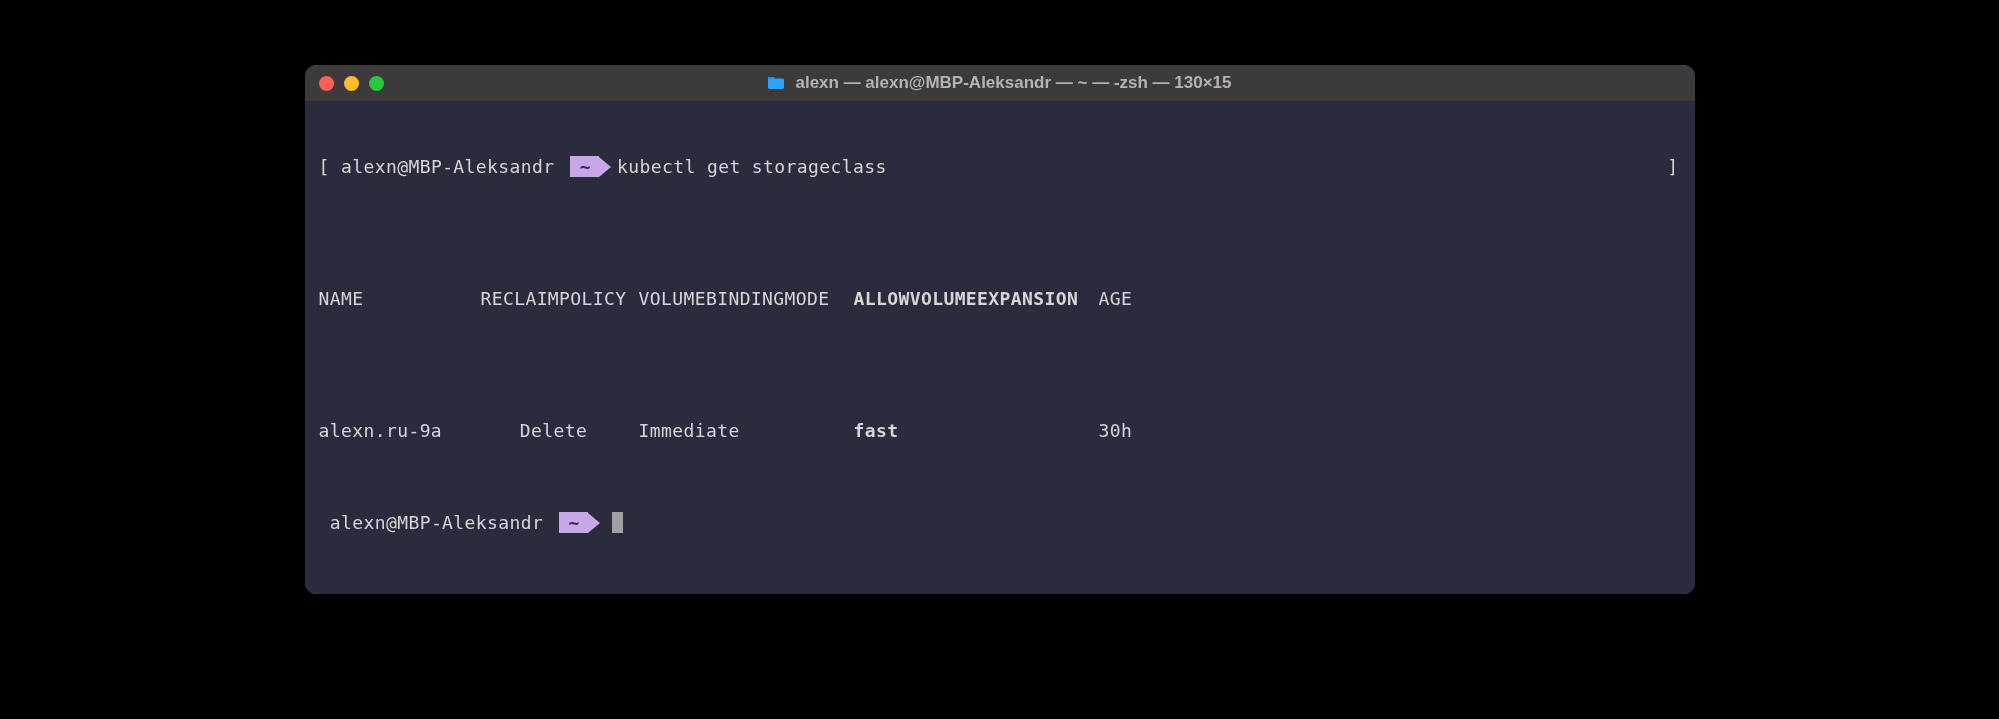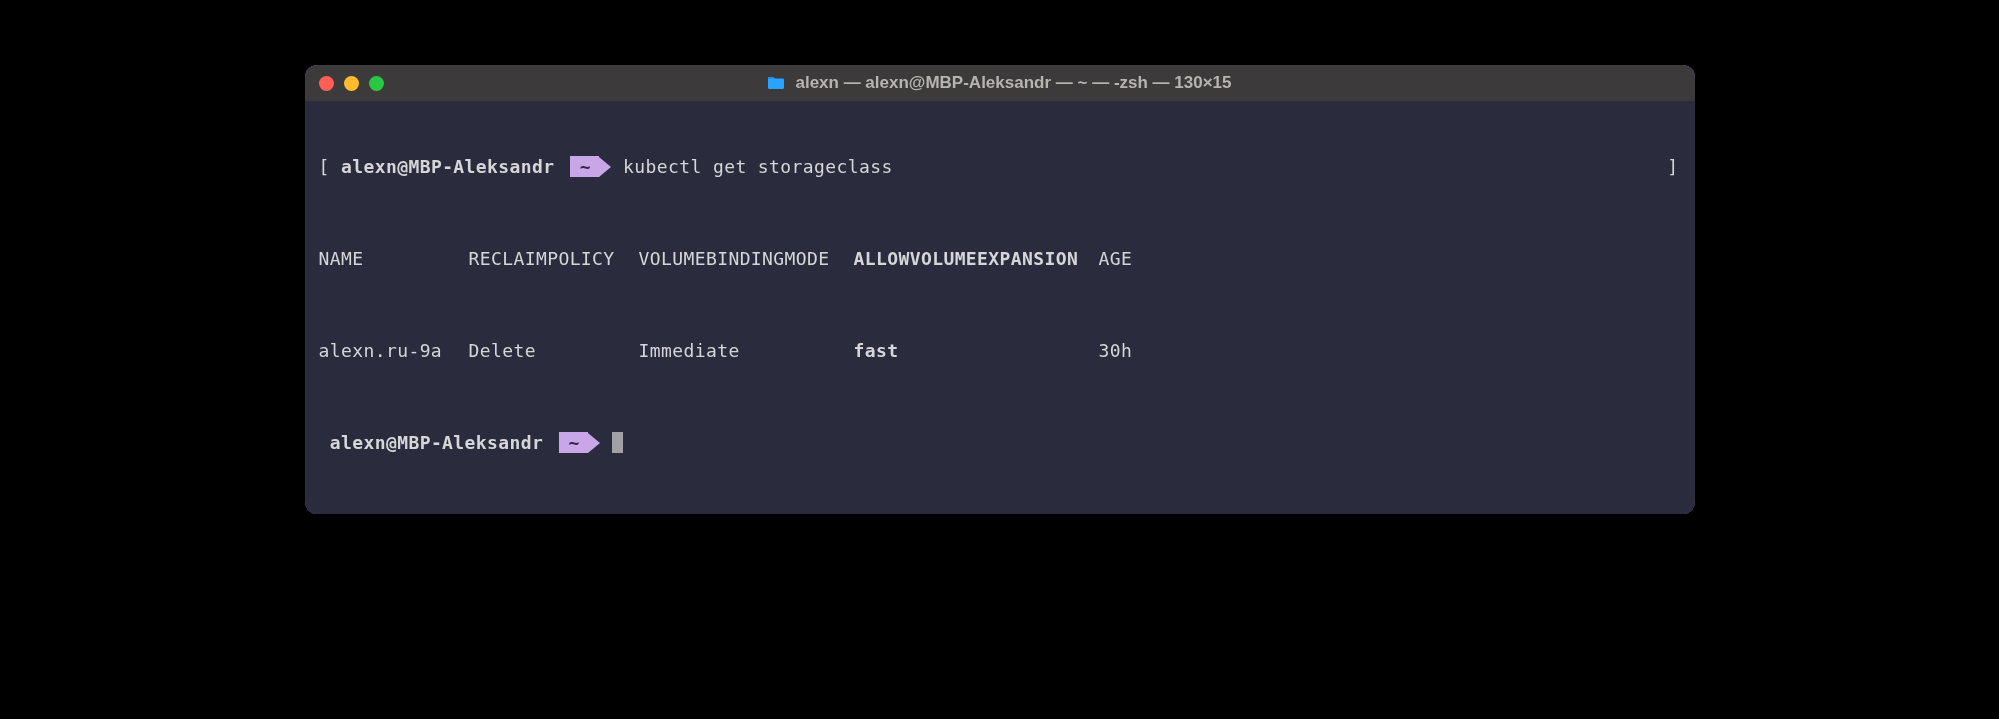--- a/index.html
+++ b/index.html
@@ -49,46 +49,46 @@
       color: #d6d6d8;
       font-size: 18px;
       line-height: 23px;
       padding: 8px 14px 14px 14px;
       min-height: 370px;
       white-space: pre;
       letter-spacing: 0.4px;
     }
     .row { display: flex; align-items: center; }
     .bracket { color: #d6d6d8; }
-    .user-host { color: #d6d6d8; font-weight: bold; }
+    .user-host { color: #d6d6d8; }
     .arrow-chip {
       display: inline-flex; align-items: center; position: relative;
       height: 21px; margin: 0 6px 0 4px;
     }
     .arrow-body {
       background: #c9a6e8; color: #37264b;
       padding: 0 8px 0 10px; height: 21px;
       display: inline-flex; align-items: center;
       font-weight: 600;
     }
     .arrow-tip {
       width: 0; height: 0;
       border-top: 10.5px solid transparent;
       border-bottom: 10.5px solid transparent;
       border-left: 12px solid #c9a6e8;
     }
-    .cmd { color: #d6d6d8; margin-left: 6px; }
+    .cmd { color: #d6d6d8; }
     .cursor {
       display: inline-block; width: 11px; height: 21px;
       background: #a1a1a5; margin-left: 6px; vertical-align: middle;
     }
-    .cols { display: flex; }
+    .cols { display: flex; margin-top: 40px; }
     .c0 { width: 150px; }
     .c1 { width: 285px; }
-    .c2 { width: 170px; }
+    .c2 { width: 170px; text-align: center; }
     .c3 { width: 215px; }
     .c4 { width: 245px; font-weight: bold; }
     .c5 { width: auto; }
     .end-bracket {
       color: #d6d6d8;
       margin-left: auto;
       padding-right: 2px;
     }
     .first-row { display: flex; }
   </style>

